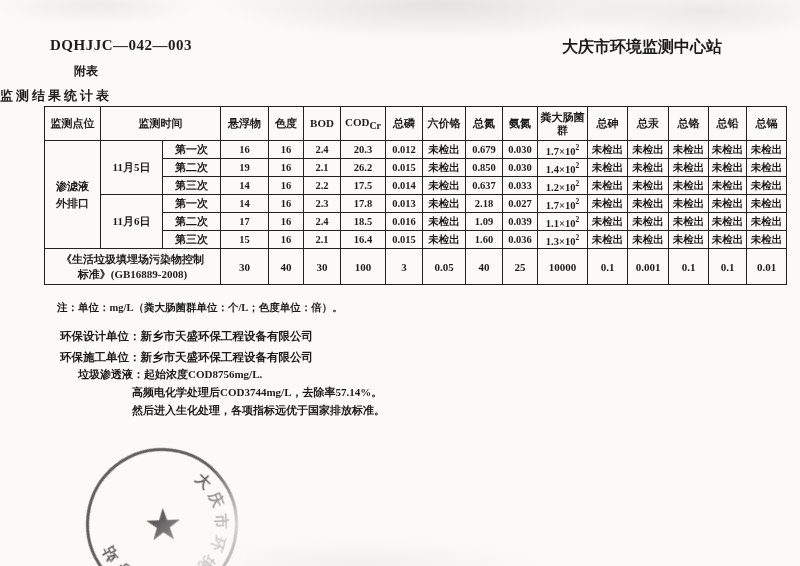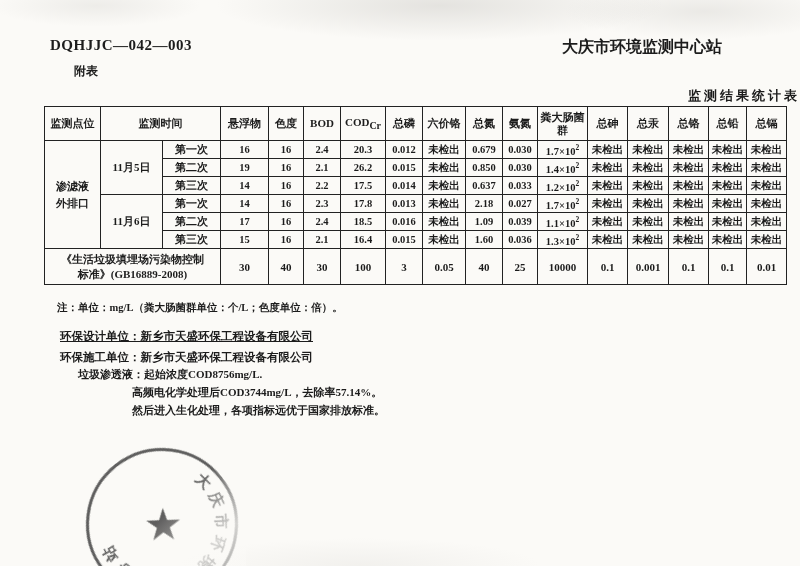--- a/index.html
+++ b/index.html
@@ -14,21 +14,21 @@
     content: ''; position: absolute; inset: 0; pointer-events: none;
     background:
       radial-gradient(ellipse 320px 50px at 55% 1%, rgba(175,173,168,.30), transparent 70%),
       radial-gradient(ellipse 200px 40px at 88% 2%, rgba(175,173,168,.22), transparent 70%),
       radial-gradient(ellipse 150px 30px at 12% 1%, rgba(175,173,168,.18), transparent 70%),
       radial-gradient(ellipse 260px 40px at 45% 100%, rgba(185,183,178,.14), transparent 70%);
   }
   .doc-code { position: absolute; left: 50px; top: 37px; font-size: 15px; font-weight: bold; letter-spacing: .5px; }
   .org-name { position: absolute; right: 78px; top: 37px; font-size: 16px; font-weight: bold; }
   .appendix { position: absolute; left: 50px; top: 63px; font-size: 12px; font-weight: bold; margin-left: 24px; }
-  .table-title { position: absolute; left: 0; top: 87px; width: 100%; text-align: right; font-size: 13px; font-weight: bold; letter-spacing: 3px; }
+  .table-title { position: absolute; left: 0; top: 87px; width: 100%; text-align: left; font-size: 13px; font-weight: bold; letter-spacing: 3px; }
 
   table.results {
     position: absolute; left: 44px; top: 106px; width: 742px;
     border-collapse: collapse; table-layout: fixed;
   }
   .results th, .results td {
     border: 1px solid #222; text-align: center; vertical-align: middle;
     padding: 0 1px; font-weight: bold; overflow: hidden;
   }
   .results thead tr { height: 34px; }
@@ -39,21 +39,21 @@
   .results td.date-cell { font-size: 11px; }
   .results td.time-cell { font-size: 11px; }
   .results tr.std-row { height: 36px; }
   .results tr.std-row td { font-size: 11px; }
   .results td.std-label { font-size: 11px; line-height: 1.35; }
   .results sup { font-size: 7.5px; vertical-align: super; }
   .results sub { font-size: 10px; vertical-align: sub; }
 
   .note-line { position: absolute; font-weight: bold; white-space: nowrap; margin-top: 20px; }
   .n-unit   { left: 57px;  top: 281px; font-size: 10.5px; }
-  .n-design { left: 60px;  top: 309px; font-size: 11.5px; text-decoration: underline; }
+  .n-design { left: 60px;  top: 309px; font-size: 11.5px; }
   .n-constr { left: 60px;  top: 330px; font-size: 11.5px; }
   .n-leach1 { left: 78px;  top: 347px; font-size: 11px; text-align: center; }
   .n-leach2 { left: 132px; top: 365px; font-size: 11px; }
   .n-leach3 { left: 132px; top: 383px; font-size: 11px; }
 
   .stamp-wrap { position: absolute; left: 84px; top: 446px; width: 156px; height: 156px; }
   .stamp-inner {
     position: absolute; inset: 2px; transform: rotate(142deg);
     opacity: .82; filter: blur(.3px);
   }

